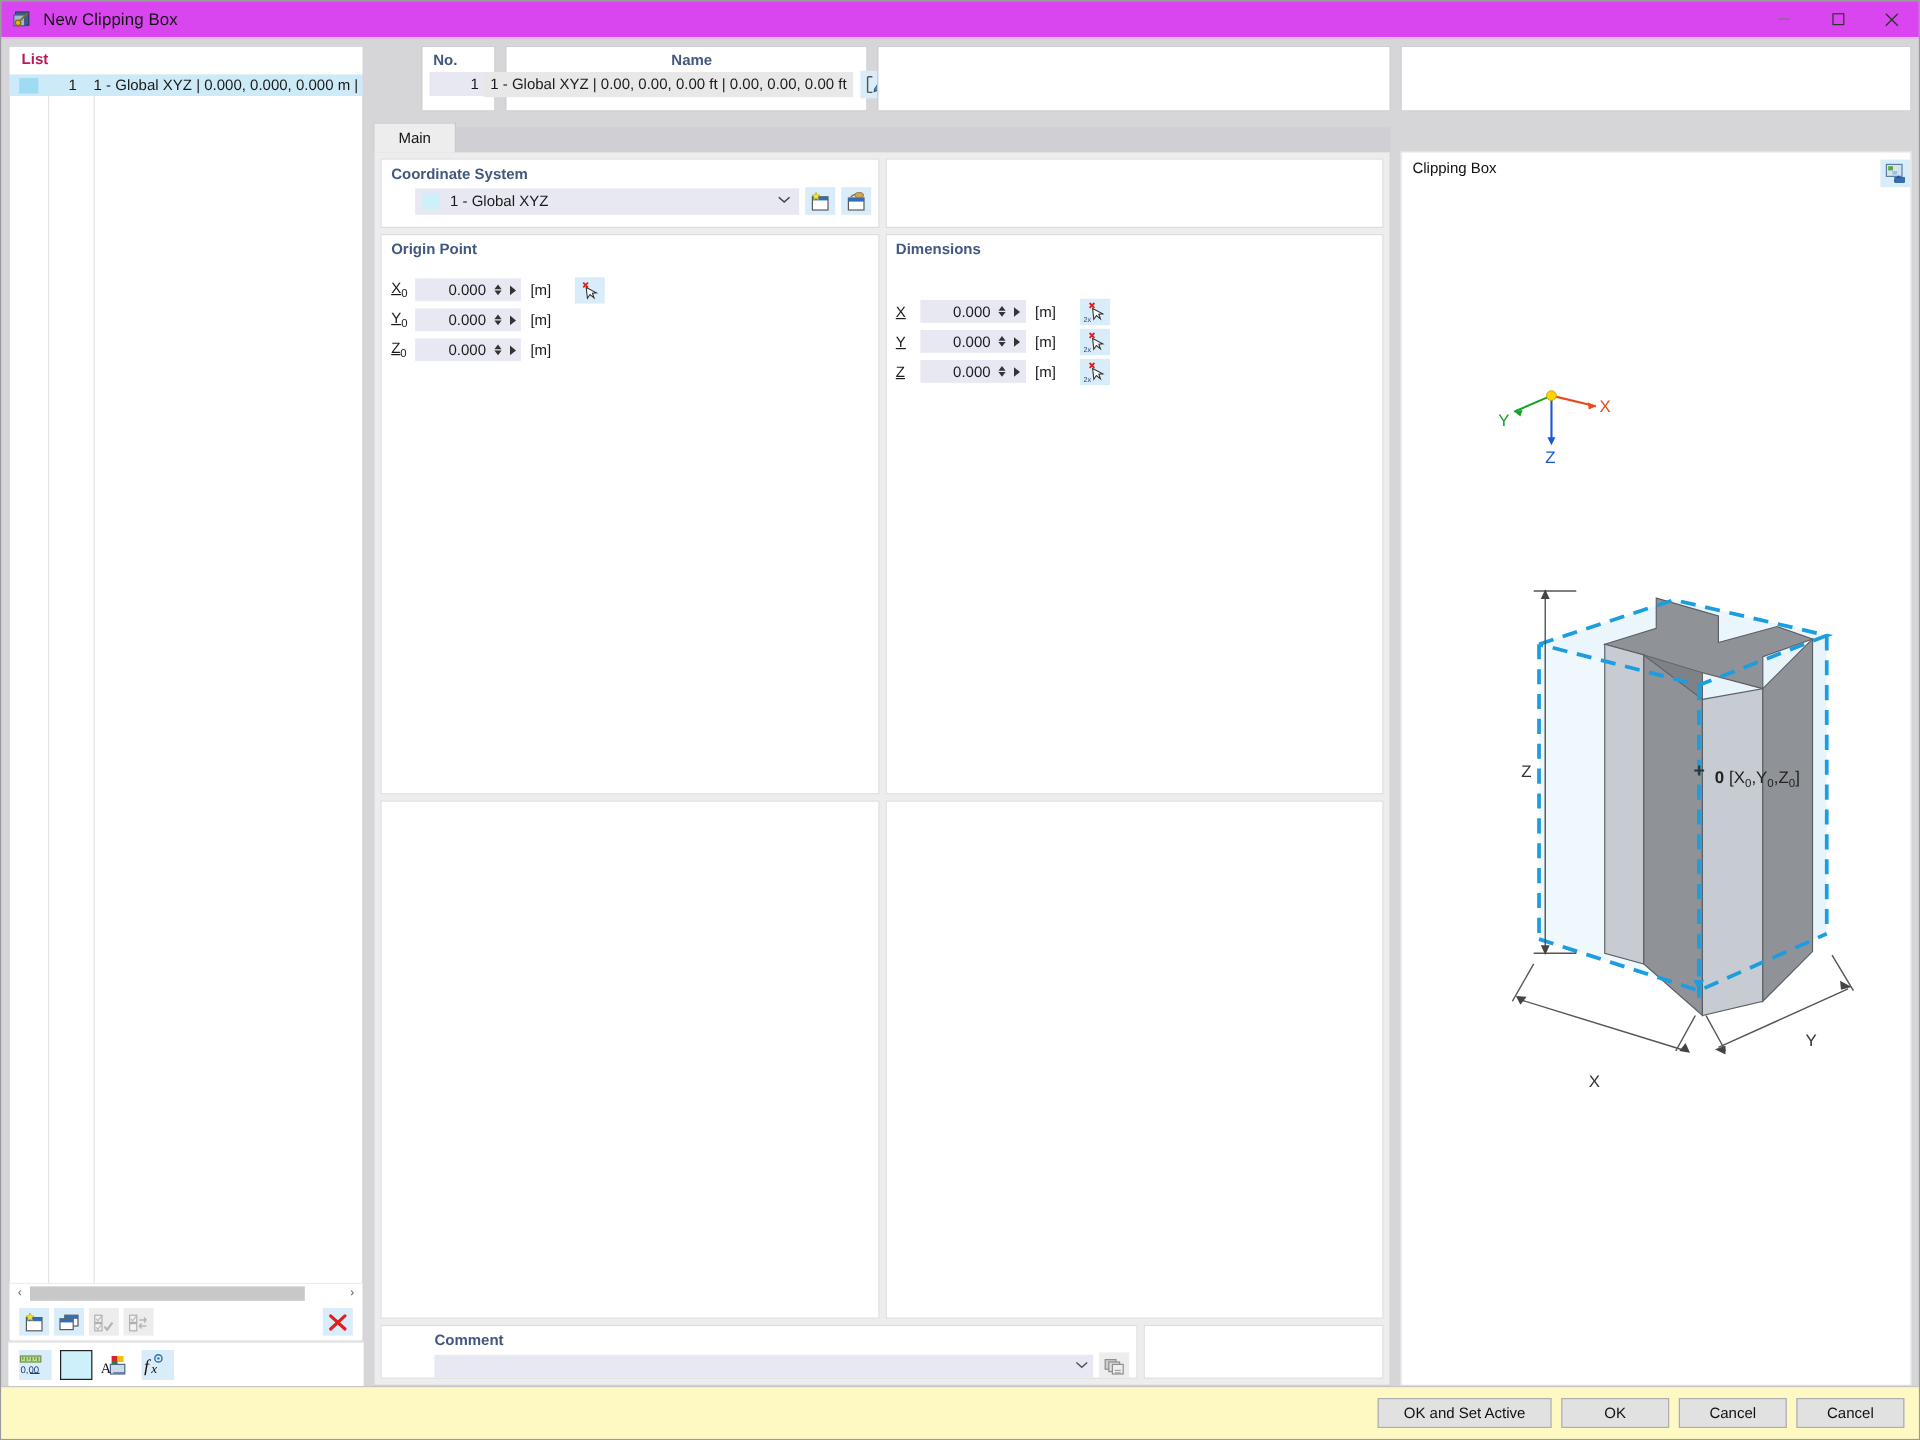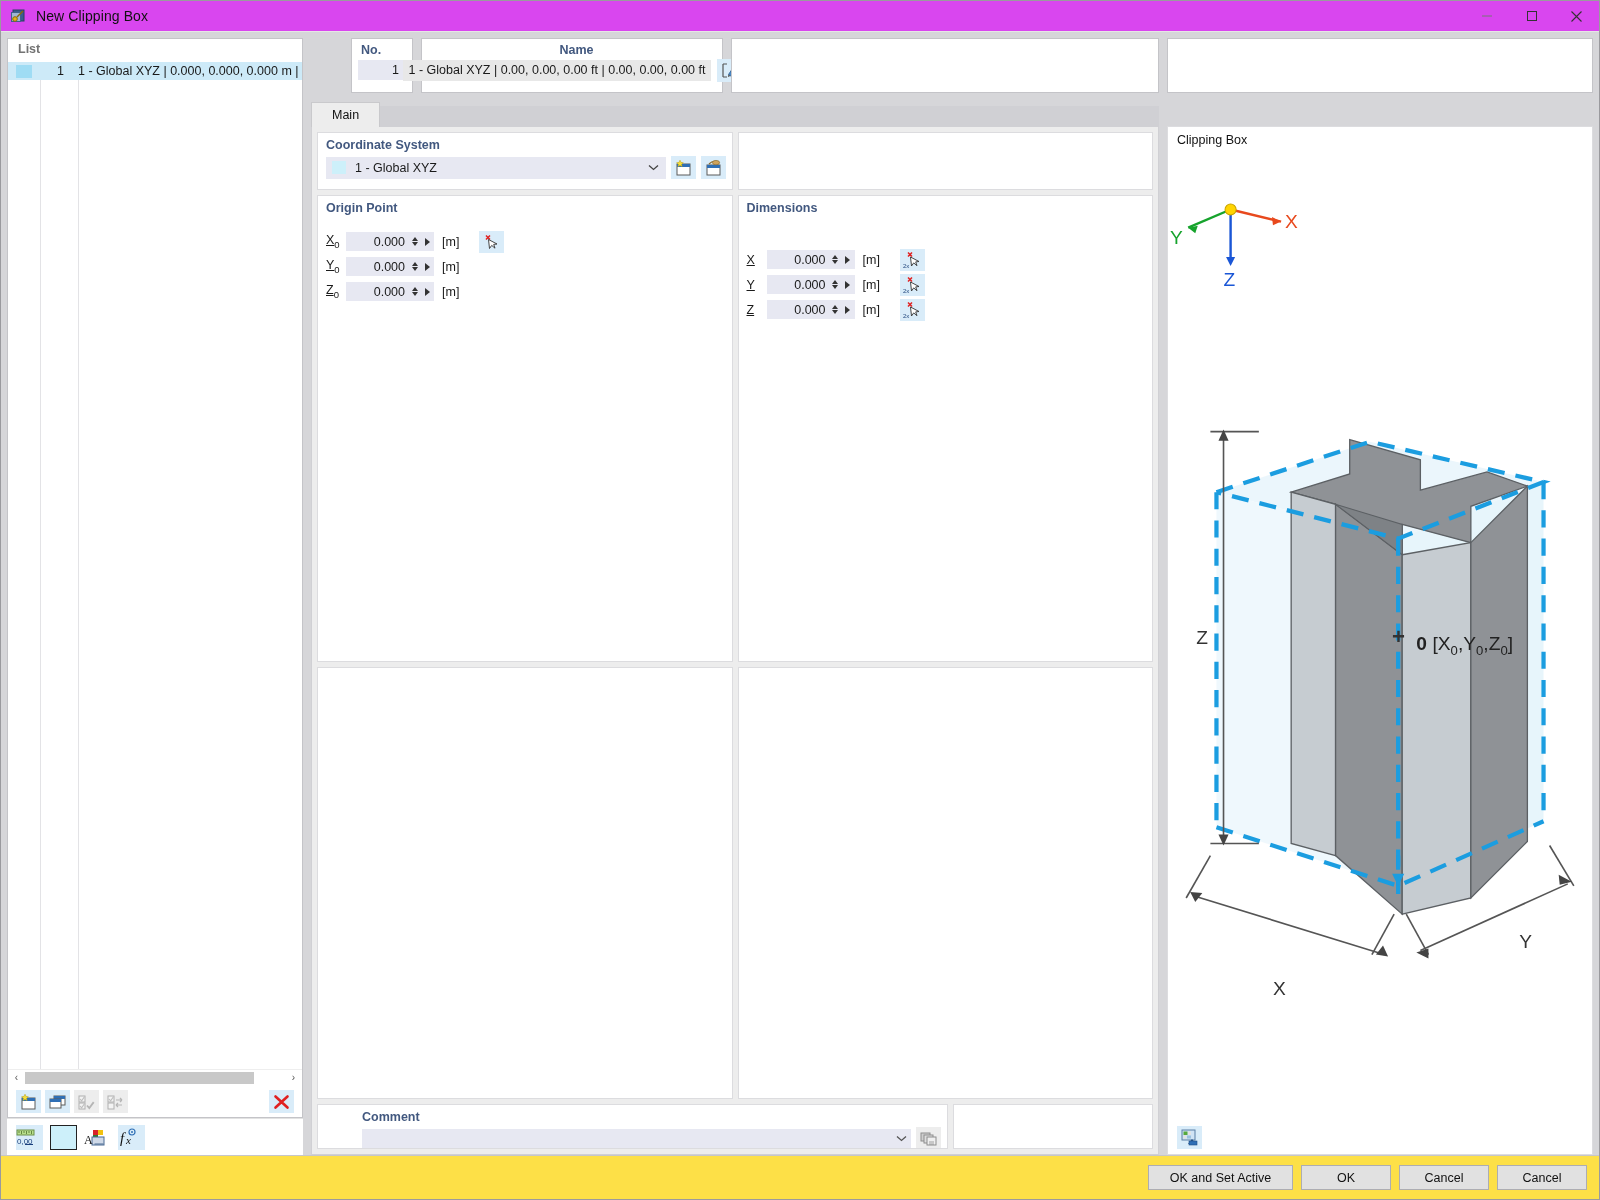--- a/index.html
+++ b/index.html
@@ -53,21 +53,21 @@
   }
   .list-panel {
     flex: 1 1 auto;
     background: #fff; border: 1px solid #c4c4c8;
     display: flex; flex-direction: column;
     min-height: 0;
   }
   .list-header {
     height: 22px; flex: 0 0 auto;
     padding: 3px 0 0 10px;
-    font-size: 12.5px; font-weight: bold; color: #737373;
+    font-size: 12.5px; font-weight: bold; color: #be185d;
     background: #fff;
   }
   .list-rows {
     flex: 1 1 auto; position: relative; min-height: 0;
     border-top: 1px solid #fff;
   }
   .list-colsep { position: absolute; top: 0; bottom: 0; width: 1px; background: #e3e3e6; }
   .list-row {
     height: 18px; display: flex; align-items: center;
     background: #cdeaf8; position: relative; z-index: 2;
@@ -170,21 +170,21 @@
     font-size: 12.5px; font-weight: bold; color: #42587f;
     padding: 5px 0 0 8px;
   }
   .sub-title { font-size: 12.5px; color: #111; padding: 9px 0 0 8px; }
 
   
   .cs-row { display: flex; align-items: center; gap: 5px; padding: 4px 6px 0 8px; }
   .combo {
     flex: 1 1 auto; height: 22px; background: #e7e8f2;
     display: flex; align-items: center; padding: 0 4px 0 6px;
-    min-width: 0; cursor: default;
+    min-width: 0; cursor: default; margin-left: 20px;
   }
   .combo .cs-swatch { width: 14px; height: 13px; background: #cdf0fa; flex: 0 0 auto; }
   .combo .cs-text { font-size: 12.5px; padding-left: 9px; flex: 1 1 auto; white-space: nowrap; overflow: hidden; }
   .combo .chev { width: 16px; text-align: center; color: #444; font-size: 10px; flex: 0 0 auto; }
 
   
   .field-block { padding: 14px 0 0 8px; }
   .frow { display: flex; align-items: center; height: 25px; }
   .frow .flabel { width: 20px; font-size: 12.5px; text-decoration: underline; }
   .frow .flabel sub { font-size: 9.5px; }
@@ -232,31 +232,31 @@
     width: 440px; flex: 0 0 440px;
     padding: 6px 6px 0 8px;
     display: flex; flex-direction: column; min-height: 0;
   }
   .right-top {
     height: 55px; flex: 0 0 55px; background: #fff; border: 1px solid #c4c4c8;
   }
   .right-gap { height: 33px; flex: 0 0 33px; }
   .preview-card {
     flex: 1 1 auto; background: #fff; border: 1px solid #dcdcdf;
-    display: flex; flex-direction: column; min-height: 0; position: relative;
+    display: flex; flex-direction: row; min-height: 0; position: relative;
   }
   .preview-title { font-size: 12.5px; color: #111; padding: 6px 0 0 9px; }
   .preview-canvas { flex: 1 1 auto; position: relative; min-height: 0; }
   .preview-canvas svg { position: absolute; inset: 0; width: 100%; height: 100%; }
   .preview-toolbar { height: 34px; flex: 0 0 auto; display: flex; align-items: center; padding-left: 9px; }
 
   
   .footer {
     height: 44px; flex: 0 0 44px; display: flex; align-items: center;
-    background: #fde047; border-top: 1px solid #c6c6ca;
+    background: #fef9c3; border-top: 1px solid #c6c6ca;
     padding: 0 12px;
   }
   .footer-btns { margin-left: auto; display: flex; gap: 8px; }
   .btn {
     height: 25px; min-width: 90px; padding: 0 14px;
     background: #e1e1e1; border: 1px solid #adadb2;
     font-size: 12.5px; color: #111; cursor: default;
     display: flex; align-items: center; justify-content: center;
     font-family: "Liberation Sans", sans-serif;
   }

